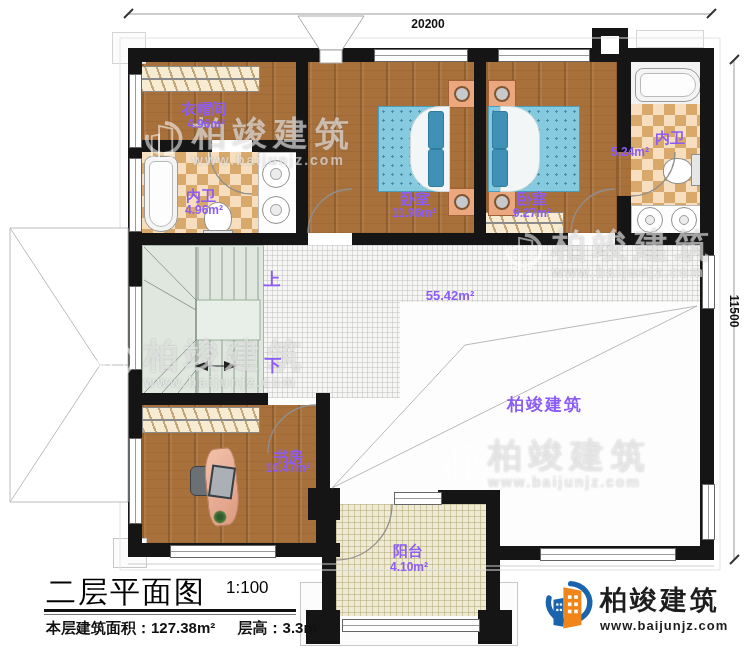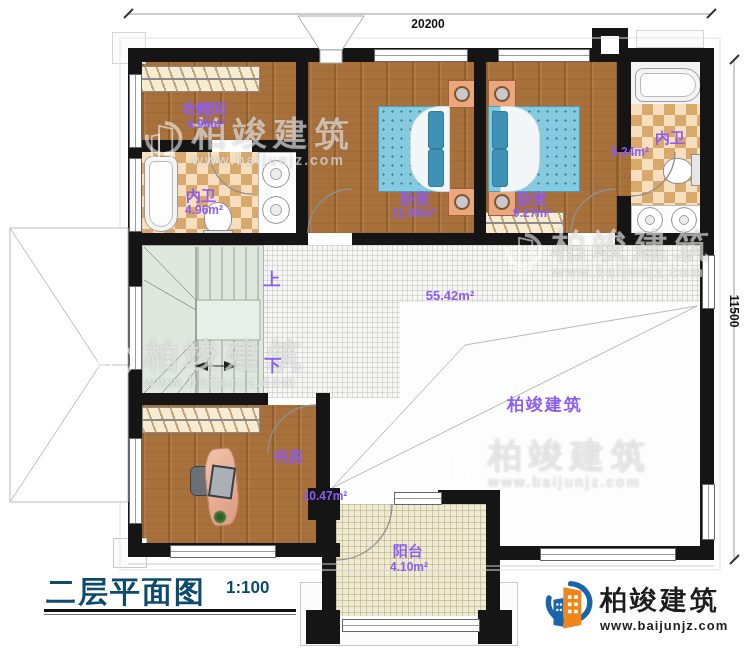--- a/index.html
+++ b/index.html
@@ -46,21 +46,21 @@
   .lbl{position:absolute;transform:translate(-50%,-50%);white-space:nowrap;color:#8b5cf6;
        font-weight:bold;text-align:center;}
   .lbl-name{font-size:15px;} .lbl-area{font-size:12px;}
   .lbl-big{font-size:17px;letter-spacing:2px;} .lbl-hall{font-size:13px;} .lbl-ud{font-size:17px;}
   .wm{position:absolute;display:flex;align-items:center;gap:8px;
       color:rgba(255,255,255,.55);text-shadow:0 0 2px rgba(100,100,100,.4);pointer-events:none;}
   .wm-big{font-size:34px;font-weight:bold;letter-spacing:7px;line-height:1.05;}
   .wm-url{font-size:14px;font-weight:bold;letter-spacing:2px;}
   .outline{position:absolute;background:#fcfcfc;border:1px solid #c8c8c8;}
   #tb-rule{position:absolute;border-top:3px solid #111;border-bottom:1px solid #777;height:2px;}
-  .tb-title{position:absolute;color:#0c4a6e;font-weight:bold;}
+  .tb-title{position:absolute;color:#000000;font-weight:normal;}
   .logo{position:absolute;display:flex;align-items:center;gap:6px;color:#1d1d1d;}
   svg.overlay{position:absolute;left:0;top:0;pointer-events:none;}
 </style>
 </head>
 <body>
 
 <div id="plan">
 
   <div class="wood" style="left:142px;top:62px;width:154px;height:78px;"></div>
   <div class="check" style="left:142px;top:152px;width:154px;height:81px;"></div>
@@ -279,32 +279,37 @@
   <div class="lbl lbl-area" style="left:204px;top:210px;">4.96m²</div>
   <div class="lbl lbl-name" style="left:415px;top:199px;">卧室</div>
   <div class="lbl lbl-area" style="left:414px;top:213px;">11.96m²</div>
   <div class="lbl lbl-name" style="left:532px;top:199px;">卧室</div>
   <div class="lbl lbl-area" style="left:532px;top:213px;">9.27m²</div>
   <div class="lbl lbl-name" style="left:670px;top:138px;">内卫</div>
   <div class="lbl lbl-area" style="left:630px;top:152px;">5.24m²</div>
   <div class="lbl lbl-hall" style="left:450px;top:295px;">55.42m²</div>
   <div class="lbl lbl-big" style="left:545px;top:404px;">柏竣建筑</div>
   <div class="lbl lbl-name" style="left:288px;top:457px;">书房</div>
-  <div class="lbl lbl-area" style="left:288px;top:496px;margin-left:37px;">10.47m²</div>
+  <div class="lbl lbl-area" style="left:288px;top:468px;">10.47m²</div>
   <div class="lbl lbl-name" style="left:408px;top:551px;">阳台</div>
   <div class="lbl lbl-area" style="left:409px;top:567px;">4.10m²</div>
   <div class="lbl lbl-ud" style="left:272px;top:279px;">上</div>
   <div class="lbl lbl-ud" style="left:273px;top:365px;">下</div>
 
   <div class="abs" style="left:400px;top:17px;width:56px;text-align:center;font-size:12px;font-weight:bold;color:#111;">20200</div>
   <div class="abs" style="left:706px;top:304px;width:56px;height:14px;text-align:center;font-size:12px;font-weight:bold;color:#111;transform:rotate(90deg);">11500</div>
 
   <div class="tb-title" style="left:46px;top:572px;font-size:30px;letter-spacing:2px;">二层平面图</div>
   <div class="tb-title" style="left:226px;top:578px;font-size:17px;">1:100</div>
   <div id="tb-rule" style="left:44px;top:609px;width:252px;"></div>
+  <div class="abs" style="left:46px;top:619px;font-size:15px;color:#111;font-weight:bold;white-space:nowrap;">
+    <span>本层建筑面积：</span><span>127.38m²</span>
+    <span style="display:inline-block;width:14px;"></span>
+    <span>层高：</span><span>3.3m</span>
+  </div>
 
   <div class="logo" style="left:540px;top:578px;">
     <svg width="54" height="58" viewBox="0 0 60 64">
       <path d="M10,22 A23,21 0 1 0 34,6" fill="none" stroke="#1a63ad" stroke-width="6" stroke-linecap="round"></path>
       <polygon points="26,10 46,14 46,52 26,56" fill="#f08519"></polygon>
       <polygon points="15,24 26,22 26,54 15,52" fill="#1a63ad"></polygon>
       <g fill="#ffffff">
         <rect x="31" y="19" width="4" height="4"></rect>
           <rect x="38" y="19" width="4" height="4"></rect>
         <rect x="31" y="27" width="4" height="4"></rect>

